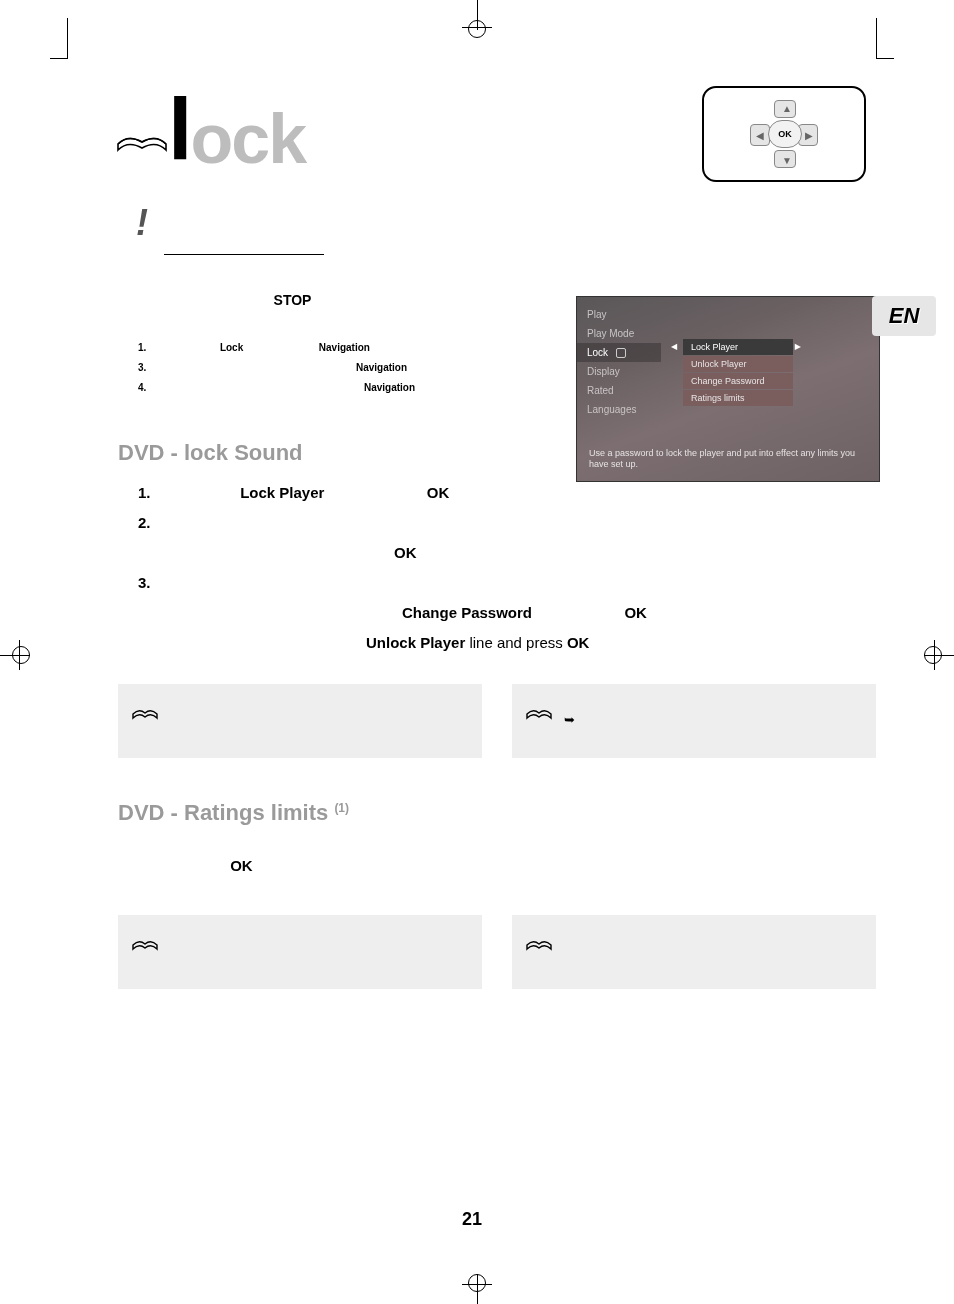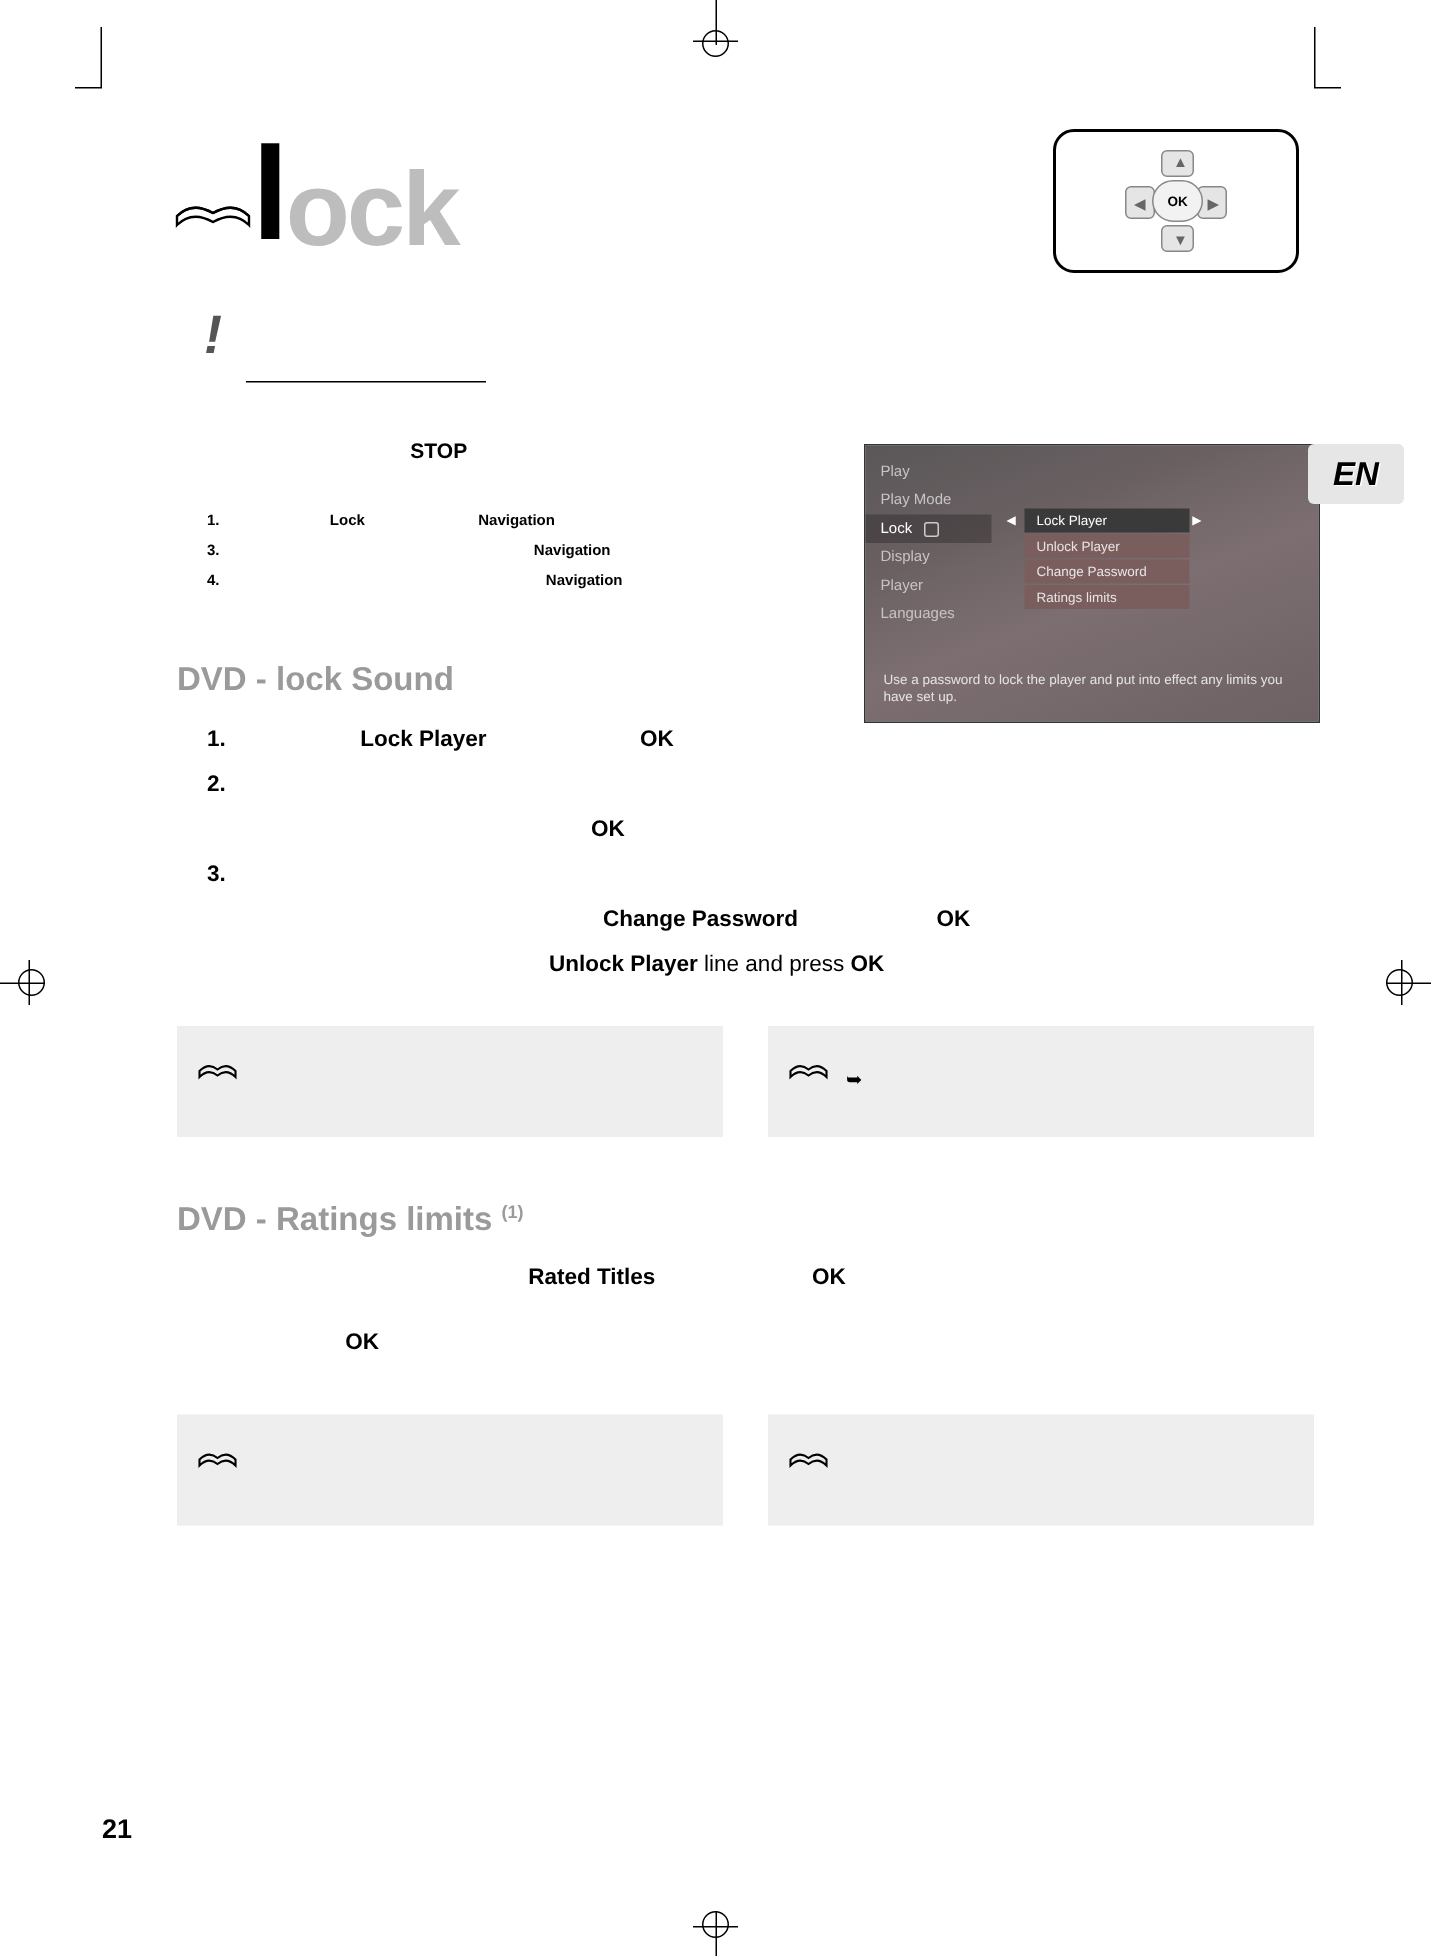--- a/index.html
+++ b/index.html
@@ -176,21 +176,21 @@
   .note .bicon {
     position:absolute; left:14px; top:14px; width:26px; height:22px;
   }
   .arrow-r { display:inline-block; transform: translateY(2px); }
 
   .ratings-block { font-size:15px; line-height:1.9; }
   .ratings-block .l1 { margin-left:20px; }
 
   .page-number {
     position:absolute; bottom:16px; left:0; right:0;
-    font-family: Arial Black, Arial; font-weight:900;
+    text-align:center; font-family: Arial Black, Arial; font-weight:900;
     font-size:18px; color:#000;
   }
 
   .book-svg { stroke:#000; fill:#fff; }
 </style>
 </head>
 <body>
 
 <div class="crop-top-left"></div>
 <div class="crop-top-right"></div>
@@ -250,21 +250,21 @@
 
   <div class="screenshot">
     <div class="menu-left">
       <div>Play</div>
       <div>Play Mode</div>
       <div class="sel">
         <span>Lock</span>
         <span class="lock-ico"></span>
       </div>
       <div>Display</div>
-      <div>Player</div>
+      <div>Rated</div>
       <div>Languages</div>
     </div>
     <div class="submenu">
       <div class="hl">Lock Player</div>
       <div>Unlock Player</div>
       <div>Change Password</div>
       <div>Ratings limits</div>
     </div>
     <div class="hint">Use a password to lock the player and put into effect any limits you have set up.</div>
   </div>
@@ -347,26 +347,20 @@
           <span class="arrow-r">➥</span>
         </div>
       </div>
     </div>
 
     <h2>
       <span>DVD - Ratings limits</span> <sup>(1)</sup>
     </h2>
 
     <div class="ratings-block">
-      <div class="l1">
-        <span style="display:inline-block; width:210px;"></span>
-        <span class="bold">Rated Titles</span>
-        <span style="display:inline-block; width:96px;"></span>
-        <span class="bold">OK</span>
-      </div>
       <div style="height:14px;"></div>
       <div class="l1">
         <span style="display:inline-block; width:88px;"></span>
         <span class="bold">OK</span>
       </div>
     </div>
 
     <div class="note-row" style="margin-top:34px;">
       <div class="note">
         <div class="bicon">

